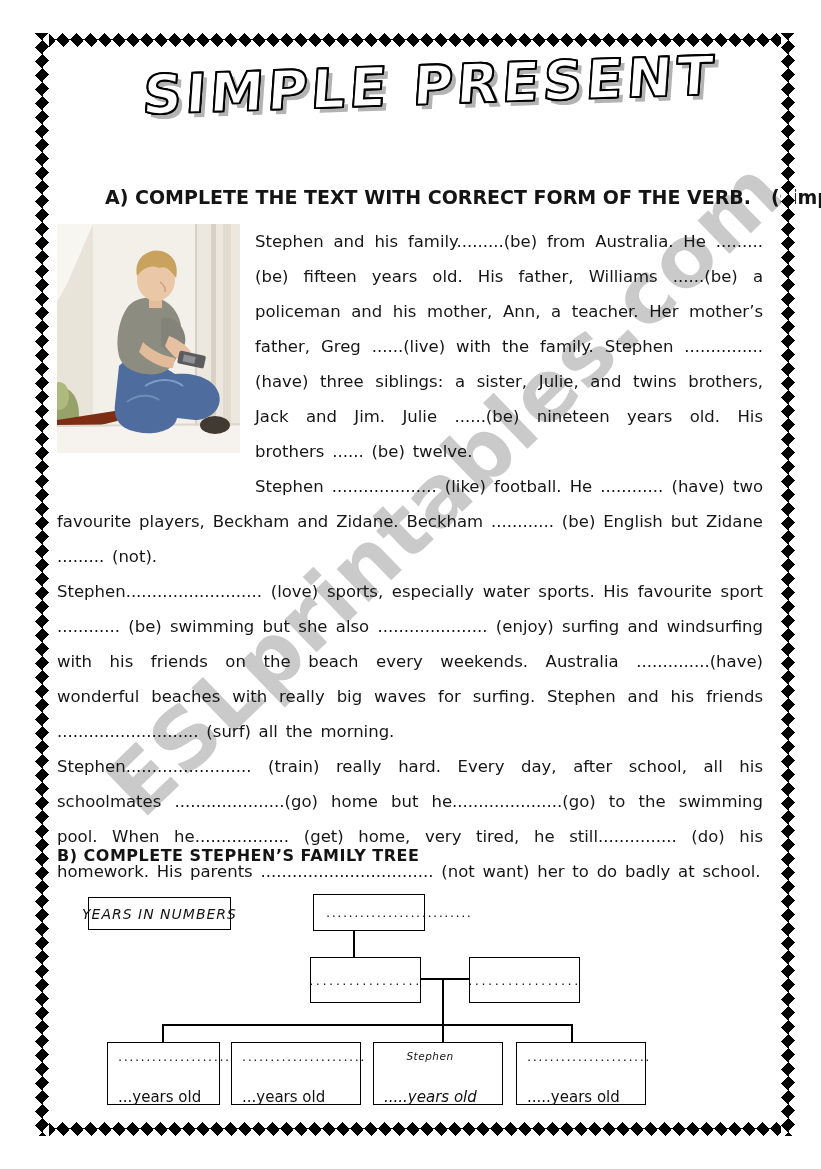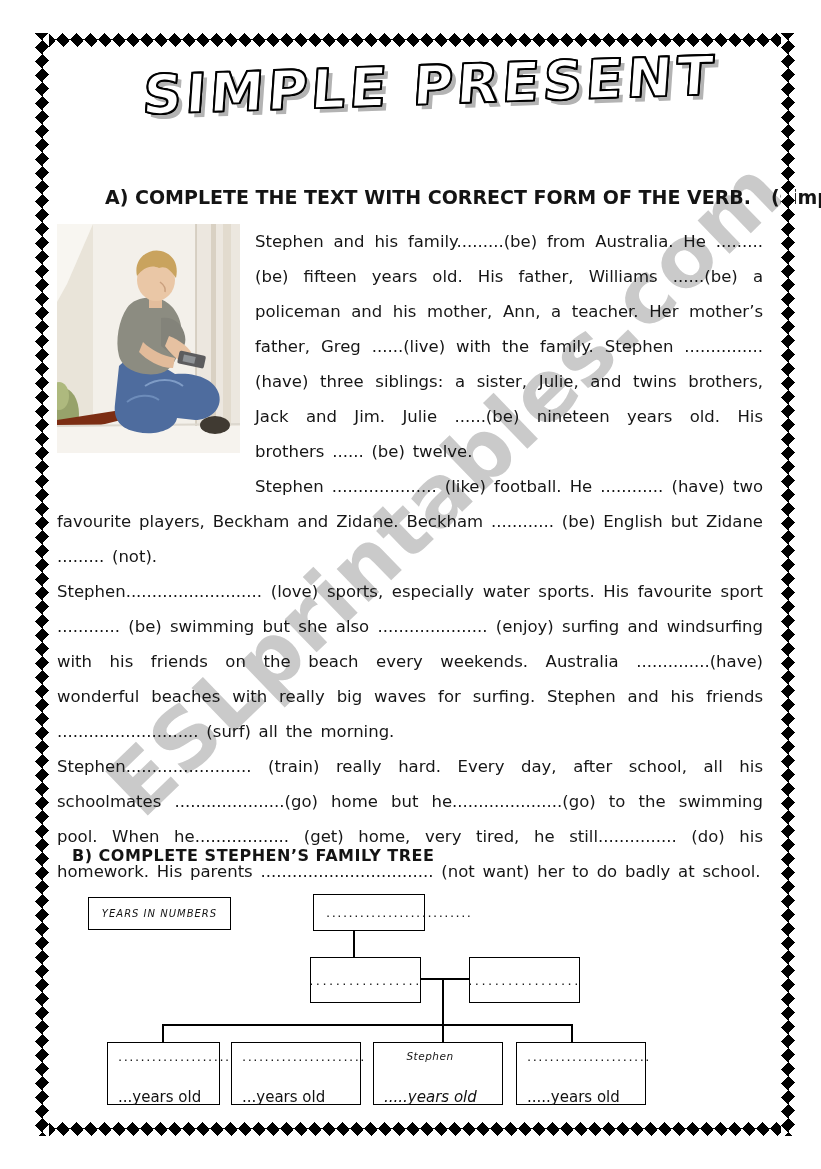--- a/index.html
+++ b/index.html
@@ -48,27 +48,27 @@
   }
   .photo-float { float:left; width:183px; height:248px; margin:0 15px 0 0; }
   .photo-float svg { display:block; }
   .a-body p {
     margin:0; font-size:16.5px; line-height:35px; text-align:justify;
     word-spacing:2.5px; color:#161616;
   }
 
   
   .b-heading {
-    position:absolute; left:72px; top:846px; z-index:2;
+    position:absolute; left:57px; top:846px; z-index:2;
     font-weight:bold; font-size:16px; letter-spacing:.5px; white-space:nowrap;
   }
   .years-box {
     position:absolute; left:88px; top:897px; width:141px; height:31px; z-index:2;
     border:1px solid #000; display:flex; align-items:center; justify-content:center;
-    font-style:italic; font-size:10px; letter-spacing:1px; white-space:nowrap;
+    font-style:italic; font-size:14px; letter-spacing:1px; white-space:nowrap;
   }
 
   
   .tbox { position:absolute; z-index:2; border:1px solid #000; background:#fff; box-sizing:border-box; }
   .tbox .dots { font-size:13px; letter-spacing:1.5px; color:#1a1a1a; }
   .gp-box { left:313px; top:894px; width:112px; height:37px; display:flex; align-items:center; padding-left:12px; }
   .pl-box { left:310px; top:957px; width:111px; height:46px; display:flex; align-items:center; justify-content:center; }
   .pr-box { left:469px; top:957px; width:111px; height:46px; display:flex; align-items:center; justify-content:center; }
   .pl-box .dots, .pr-box .dots { letter-spacing:2.5px; }
   .child-box { top:1042px; height:63px; padding:6px 0 0 10px; }

